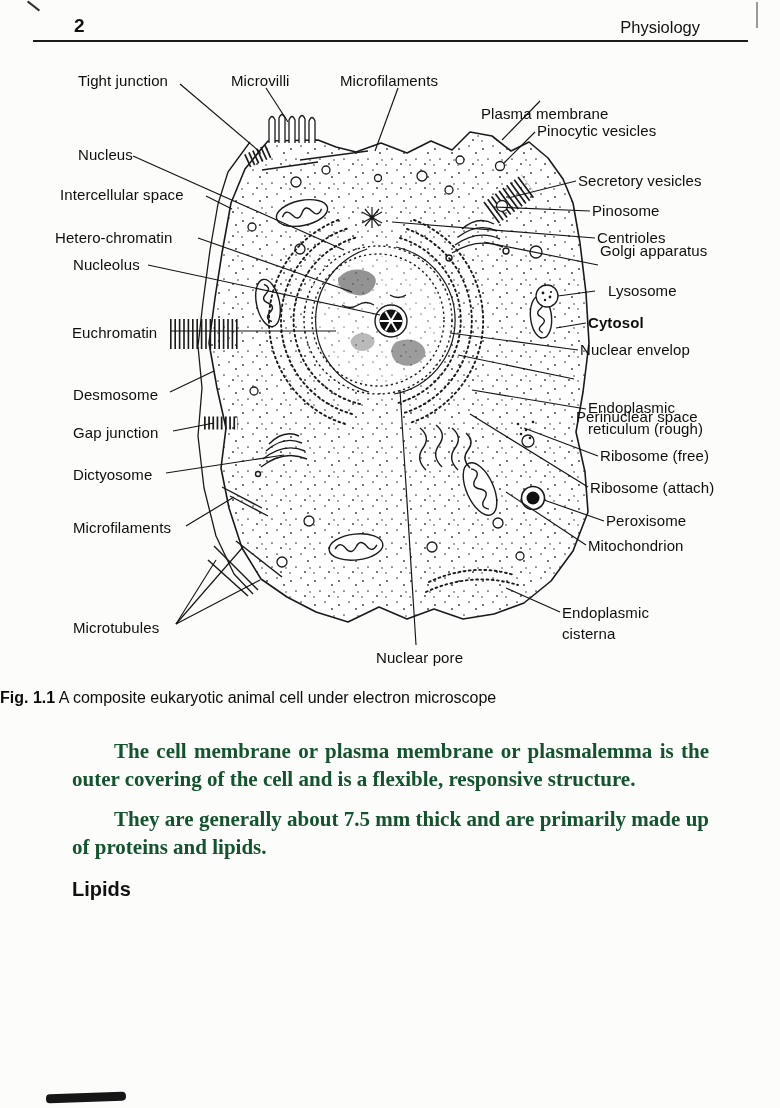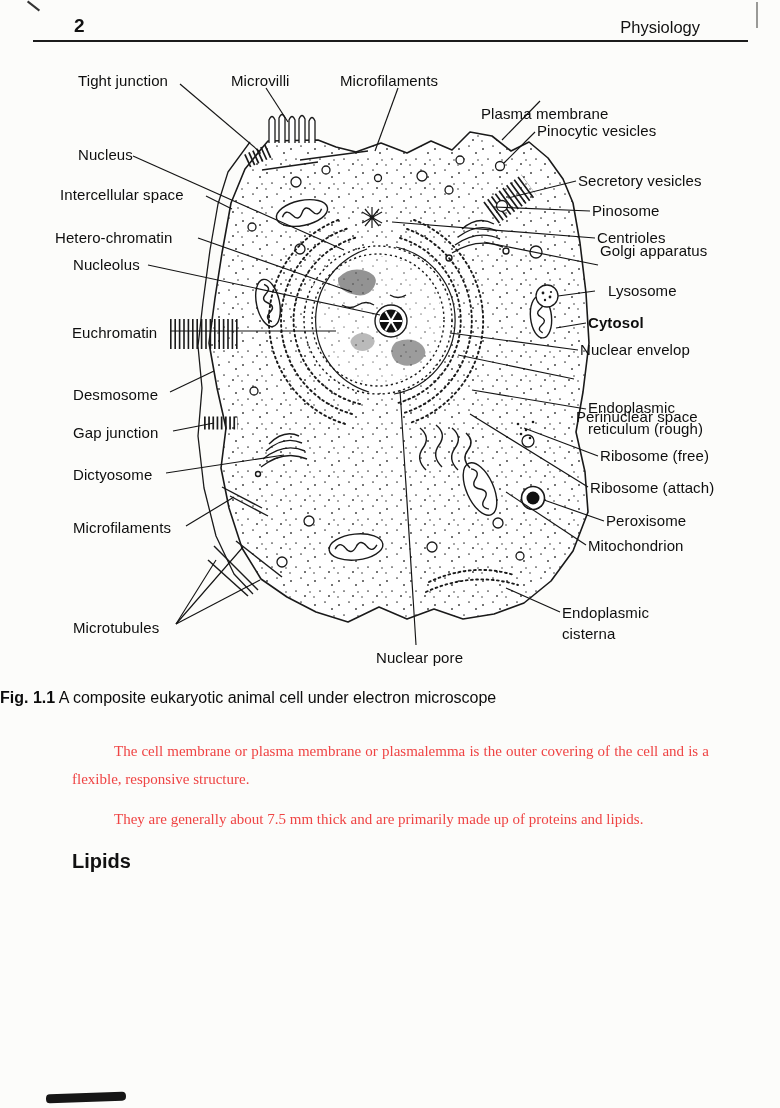--- a/index.html
+++ b/index.html
@@ -16,22 +16,22 @@
   .fig-label {
     position:absolute; font-size:15px; line-height:1.4; white-space:pre-line;
     color:#0e0e0e; letter-spacing:.1px;
   }
   .caption { position:absolute; top:689px; left:0; width:100%; text-align:left; font-size:16px; color:#0c0c0c; }
   .caption b { font-weight:bold; }
   .content { position:absolute; top:737px; left:72px; width:637px; }
   .h-main { font-size:21.5px; font-weight:bold; letter-spacing:.3px; margin-bottom:13px; }
   .h-sub  { font-size:20px;  font-weight:bold; margin:17px 0 12px; }
   .content p {
-    font-family:"Liberation Serif", serif; font-size:15px; line-height:28px;
-    text-align:justify; text-indent:42px; margin-bottom:12px; color:#ef4444;
+    font-family:"Liberation Serif", serif; font-size:21px; line-height:28px;
+    text-align:justify; text-indent:42px; margin-bottom:12px; color:#14532d;font-weight:bold;
   }
   
   .smudge { position:absolute; left:46px; top:1093px; width:80px; height:9px; background:#161616; border-radius:4px; transform:rotate(-2deg); }
   .corner-tick { position:absolute; left:26px; top:5px; width:15px; height:2px; background:#333; transform:rotate(38deg); }
   .edge-line { position:absolute; right:22px; top:2px; width:2px; height:26px; background:#9a9a97; }
   
   .cell-stroke { fill:#fff; stroke:#1a1a1a; stroke-width:1.6; stroke-linejoin:round; }
   .stipfill { fill:url(#stip); stroke:none; }
   .thin { fill:none; stroke:#1a1a1a; stroke-width:1.3; stroke-linejoin:round; }
   .org  { fill:none; stroke:#1a1a1a; stroke-width:1.4; }

